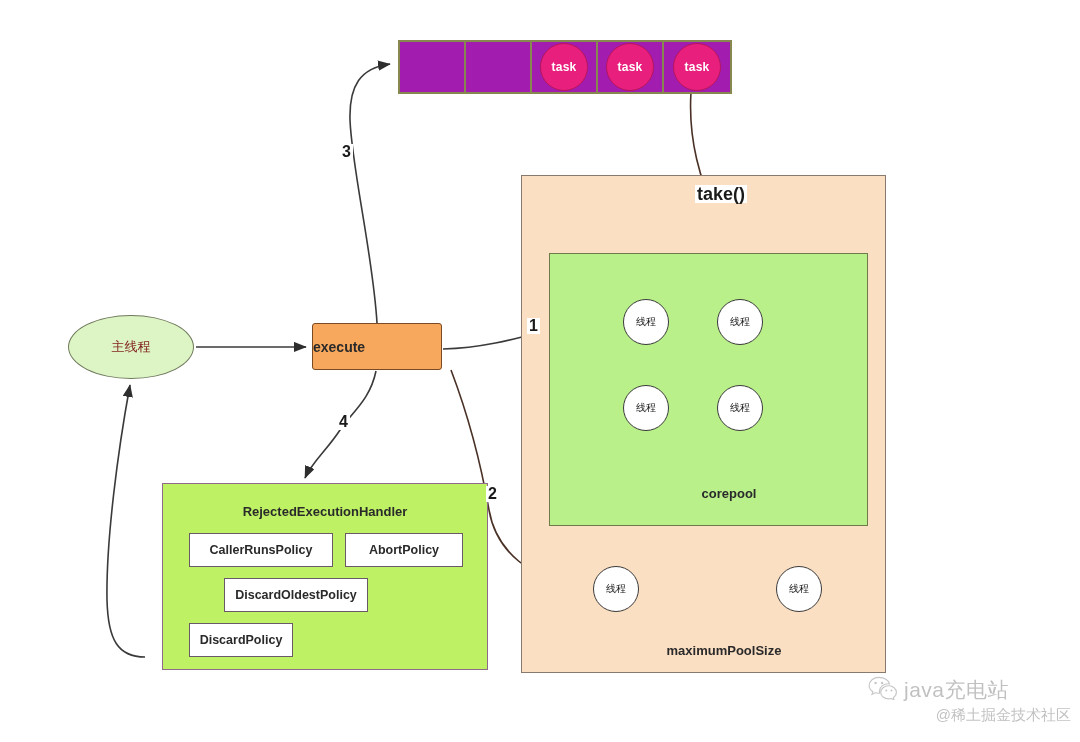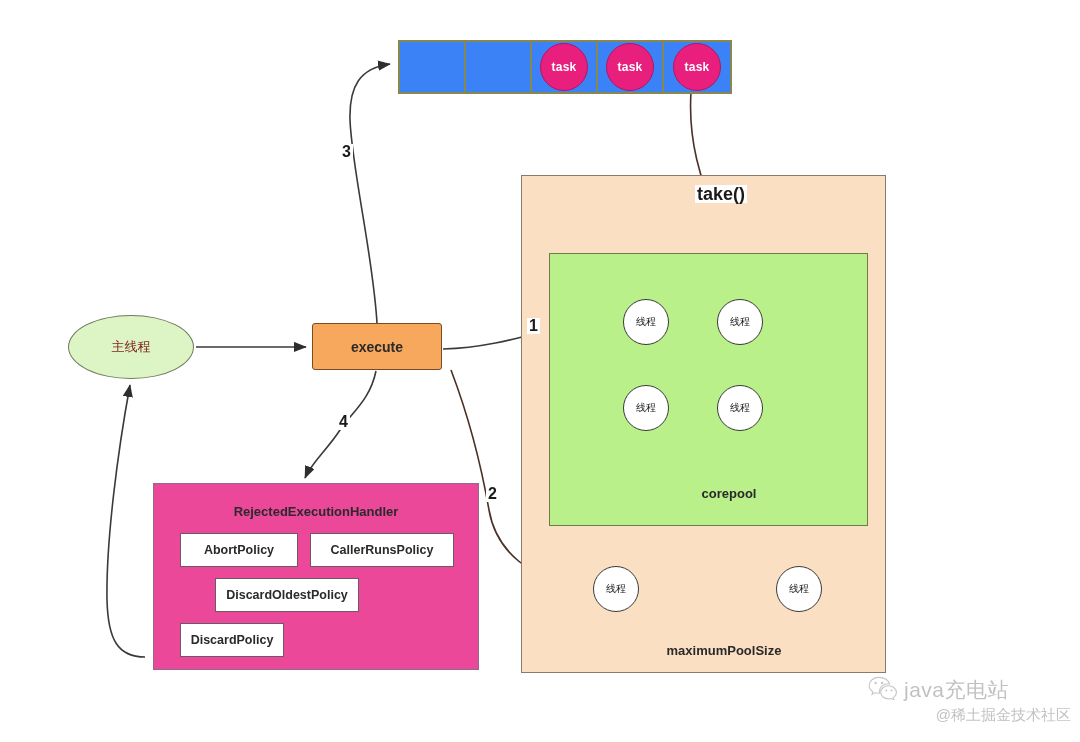--- a/index.html
+++ b/index.html
@@ -26,21 +26,21 @@
     pointer-events: none;
   }
 
   
   .queue {
     position: absolute;
     left: 398px;
     top: 40px;
     display: flex;
     border: 2px solid #878750;
-    background: #3b82f6;
+    background: #a21caf;
     box-sizing: border-box;
   }
   .queue-cell {
     width: 66px;
     height: 50px;
     border-right: 2px solid #878750;
     box-sizing: border-box;
     position: relative;
   }
   .queue-cell:last-child { border-right: none; }
@@ -86,21 +86,20 @@
     position: absolute;
     left: 312px;
     top: 323px;
     width: 130px;
     height: 47px;
     background: #f7a85c;
     border: 1.5px solid #7a4a22;
     border-radius: 3px;
     display: flex;
     align-items: center;
-    justify-content: center;
     font-size: 14px;
     font-weight: bold;
     color: #2a2a2a;
     box-sizing: border-box;
   }
 
   
   .maxpool-box {
     position: absolute;
     left: 521px;
@@ -153,25 +152,25 @@
     align-items: center;
     justify-content: center;
     font-size: 10px;
     color: #1a1a1a;
     box-sizing: border-box;
   }
 
   
   .rejected-box {
     position: absolute;
-    left: 153px;
+    left: 162px;
     top: 483px;
     width: 326px;
     height: 187px;
-    background: #ec4899;
+    background: #bef264;
     border: 1.5px solid #8f6a8a;
     box-sizing: border-box;
   }
   .rejected-title {
     position: absolute;
     left: 0;
     right: 0;
     top: 20px;
     text-align: center;
     font-size: 13px;
@@ -325,22 +324,22 @@
     <div class="thread-node" style="left:254px; top:390px;">
       <span>线程</span>
     </div>
 
     <div class="pool-label maxpool-label">maximumPoolSize</div>
   </div>
 
   <div class="rejected-box">
     <div class="rejected-title">RejectedExecutionHandler</div>
     <div class="policy-grid">
+      <div class="policy-box p1">CallerRunsPolicy</div>
       <div class="policy-box p0">AbortPolicy</div>
-      <div class="policy-box p1">CallerRunsPolicy</div>
       <div class="policy-box p2">DiscardOldestPolicy</div>
       <div class="policy-box p3">DiscardPolicy</div>
     </div>
   </div>
 
   <div class="edge-label" style="left:340px; top:144px;">3</div>
   <div class="edge-label" style="left:527px; top:318px;">1</div>
   <div class="edge-label" style="left:486px; top:486px;">2</div>
   <div class="edge-label" style="left:337px; top:414px;">4</div>
   <div class="edge-label take" style="left:695px; top:185px;">take()</div>

